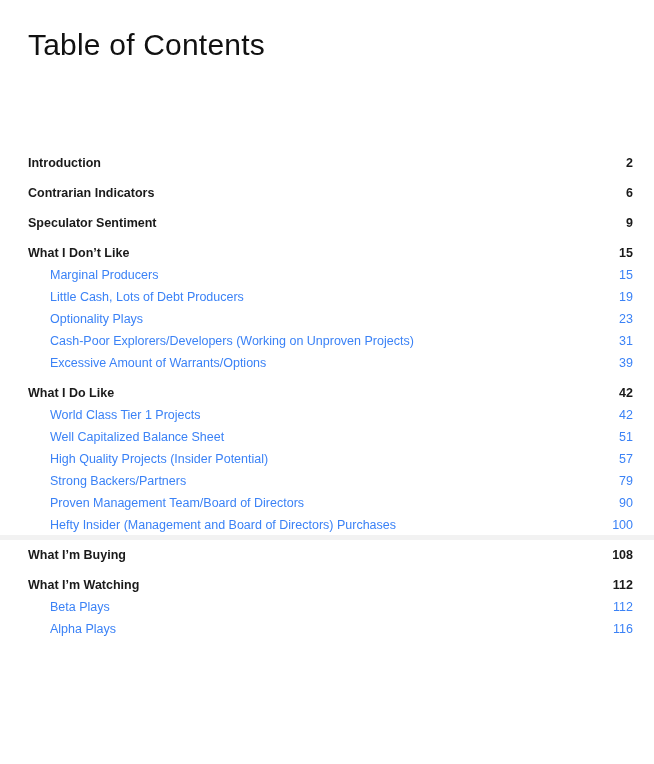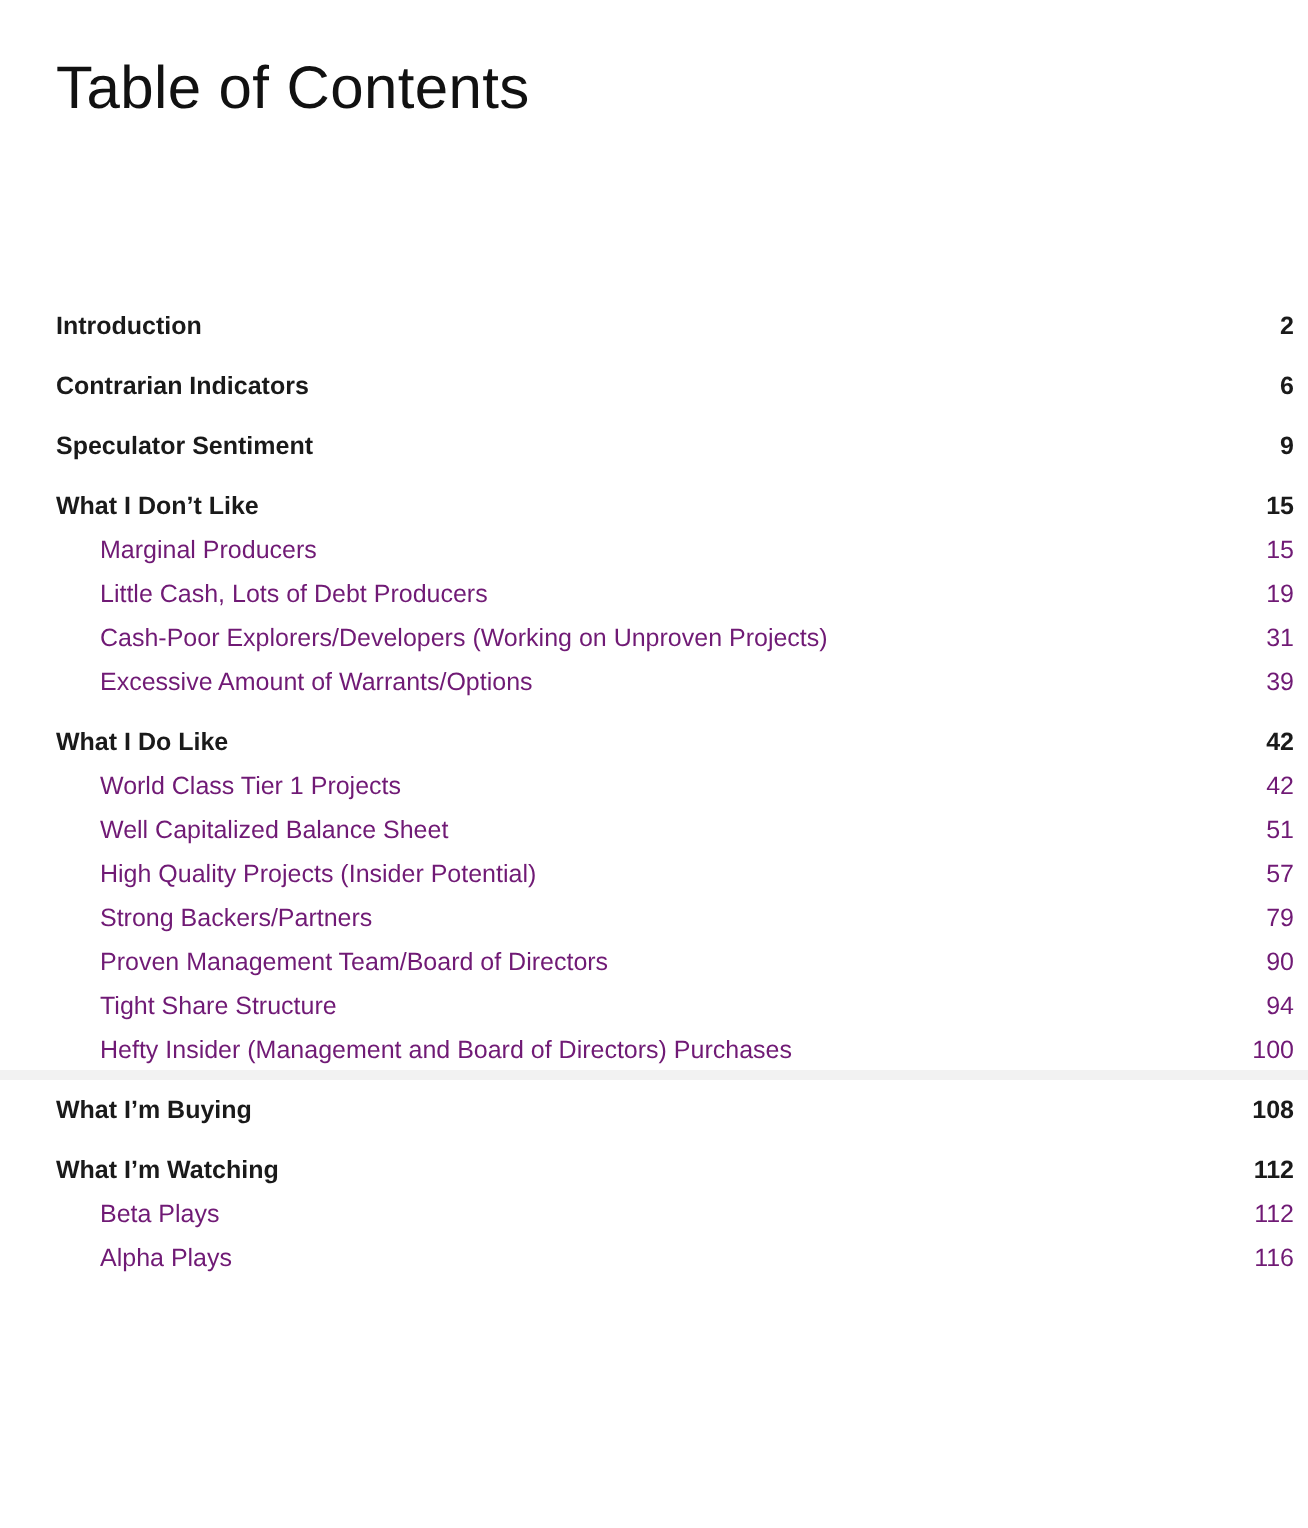--- a/index.html
+++ b/index.html
@@ -6,21 +6,21 @@
   html, body {
     width: 654px; height: 764px;
     background: #ffffff;
     overflow: hidden;
     font-family: "Liberation Sans", sans-serif;
   }
   .page {
     position: relative;
     width: 654px; height: 540px;
     background: #ffffff;
-    padding: 28px 7px 0 28px;
+    padding: 28px 21px 0 28px;
   }
   .doc-title {
     font-size: 30px;
     font-weight: 400;
     letter-spacing: 0.2px;
     color: #111111;
     line-height: 34px;
   }
   .toc {
     margin-top: 93px;
@@ -36,21 +36,21 @@
   }
   .row .label { white-space: nowrap; }
   .row .pagenum { white-space: nowrap; text-align: right; }
   .lvl1 {
     margin-top: 13px;
     font-weight: 700;
     color: #1a1a1a;
   }
   .lvl2 {
     margin-top: 5px;
-    color: #701a75;
+    color: #3b82f6;
   }
   .lvl2 .label { padding-left: 22px; }
   .page-edge {
     position: absolute;
     left: 0; bottom: 0;
     width: 654px; height: 5px;
     background: #f2f2f2;
   }
 </style>
 </head>
@@ -86,20 +86,24 @@
       <span class="label">Marginal Producers</span>
       <span class="pagenum">15</span>
     </div>
 
 
     <div class="row lvl2">
       <span class="label">Little Cash, Lots of Debt Producers</span>
       <span class="pagenum">19</span>
     </div>
 
+    <div class="row lvl2">
+      <span class="label">Optionality Plays</span>
+      <span class="pagenum">23</span>
+    </div>
 
     <div class="row lvl2">
       <span class="label">Cash-Poor Explorers/Developers (Working on Unproven Projects)</span>
       <span class="pagenum">31</span>
     </div>
 
     <div class="row lvl2">
       <span class="label">Excessive Amount of Warrants/Options</span>
       <span class="pagenum">39</span>
     </div>
@@ -129,24 +133,20 @@
       <span class="label">Strong Backers/Partners</span>
       <span class="pagenum">79</span>
     </div>
 
 
     <div class="row lvl2">
       <span class="label">Proven Management Team/Board of Directors</span>
       <span class="pagenum">90</span>
     </div>
 
-    <div class="row lvl2">
-      <span class="label">Tight Share Structure</span>
-      <span class="pagenum">94</span>
-    </div>
 
     <div class="row lvl2">
       <span class="label">Hefty Insider (Management and Board of Directors) Purchases</span>
       <span class="pagenum">100</span>
     </div>
 
 
     <div class="row lvl1">
       <span class="label">What I’m Buying</span>
       <span class="pagenum">108</span>

